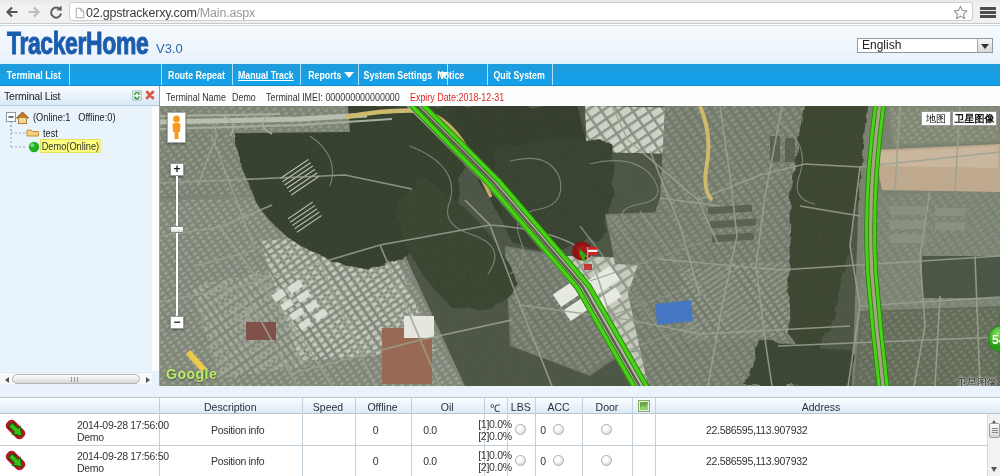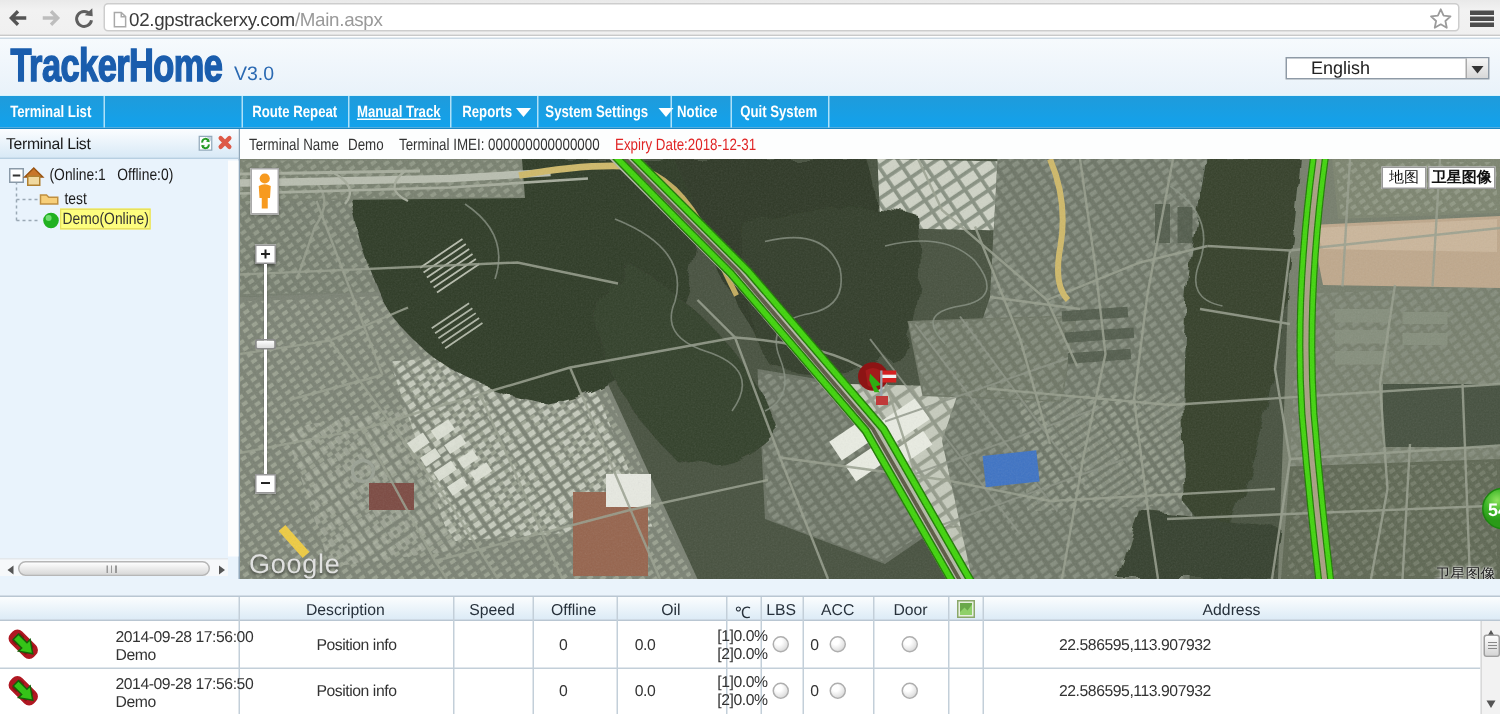--- a/index.html
+++ b/index.html
@@ -16,21 +16,21 @@
 #url .gray { color:#999; }
 
 
 #apphead { position:absolute; left:0; top:25px; width:1000px; height:38px;
   background:linear-gradient(#f6fafd,#e9f2fa); border-top:1px solid #ccd9e4; }
 #logo { position:absolute; left:7px; top:0; font-size:31px; font-weight:bold;
   color:#1a5dad; letter-spacing:-.5px; transform:scaleX(.74); transform-origin:0 0; white-space:nowrap;
   -webkit-text-stroke:1px #1a5dad; }
 #logov { position:absolute; left:156px; top:15px; font-size:13px; font-weight:normal; color:#2a69b2; }
 #langsel { position:absolute; left:857px; top:12px; width:136px; height:15px;
-  background:#fff; border:1px solid #8e9aa6; font-size:12px; color:#222; line-height:13px; padding-left:16px; }
+  background:#fff; border:1px solid #8e9aa6; font-size:12px; color:#222; line-height:13px; padding-left:4px; }
 #langbtn { position:absolute; right:0; top:0; width:15px; height:13px;
   background:linear-gradient(#f6f6f6,#d8d8d8); border-left:1px solid #aaa; }
 #langbtn:after { content:""; position:absolute; left:3px; top:5px; border:4px solid transparent; border-top:5px solid #333; }
 
 
 #nav { position:absolute; left:0; top:63px; width:1000px; height:23px;
   background:linear-gradient(#1f9bdb,#12a2ec); border-top:1px solid #d9f1fb; border-bottom:1px solid #1a87c5; }
 .nitem { position:absolute; top:0; height:21px; color:#fff; font-size:11px; font-weight:bold;
   display:flex; align-items:center; justify-content:center; white-space:nowrap; }
 .nitem .tx { display:inline-block; transform:scaleX(.8); }
@@ -58,21 +58,21 @@
 #mapbar { position:absolute; left:160px; top:86px; width:840px; height:20px; background:#fdfefe; }
 #mapbar span { position:absolute; top:5px; font-size:11px; color:#333; white-space:nowrap;
   transform:scaleX(.81); transform-origin:0 50%; }
 #mapbar .red { color:#e02424; }
 
 
 #map { position:absolute; left:160px; top:106px; width:840px; height:280px; overflow:hidden; background:#55604e; }
 .mbtn { position:absolute; top:5px; height:15px; background:#fff; border:1px solid #9a9a9a; color:#111;
   font-size:10px; line-height:14px; text-align:center; z-index:5; }
 #terms { position:absolute; right:3px; top:270px; font-size:10px; color:#222; z-index:5; text-shadow:0 0 2px #fff,0 0 2px #fff; }
-#googlelogo { position:absolute; left:6px; top:260px; font-size:18px; font-weight:normal; color:#e5e5e5; z-index:5;
+#googlelogo { position:absolute; left:6px; top:260px; font-size:14px; font-weight:bold; color:#bef264; z-index:5;
   letter-spacing:.5px; opacity:.95; text-shadow:0 1px 2px rgba(0,0,0,.5); }
 
 
 #zoomc { position:absolute; left:10px; top:57px; z-index:6; }
 .zbox { position:absolute; width:14px; height:13px; background:#fff; border:1px solid #979797;
   box-shadow:0 1px 2px rgba(0,0,0,.4); color:#222; font-size:12px; font-weight:bold; text-align:center; line-height:11px; }
 #ztrack { position:absolute; left:6px; top:13px; width:2px; height:140px; background:#fff; box-shadow:0 0 1px rgba(0,0,0,.5); }
 #zslider { position:absolute; left:0; top:63px; width:14px; height:7px; background:linear-gradient(#fff,#ddd);
   border:1px solid #8a8a8a; border-radius:2px; }
 #pegman { position:absolute; left:7px; top:6px; width:19px; height:31px; background:#fff; border:1px solid #aaa;
@@ -137,21 +137,21 @@
         <span class="tx">Manual Track</span>
       </div>
       <div class="nitem" style="left: 299.5px; width: 58.5px;">
         <span class="tx">Reports</span>
         <span class="caret"></span>
       </div>
       <div class="nitem" style="left: 358px; width: 88.5px;">
         <span class="tx">System Settings</span>
         <span class="caret"></span>
       </div>
-      <div class="nitem" style="left: 445px; width: 40.5px;">
+      <div class="nitem" style="left: 431px; width: 40.5px;">
         <span class="tx">Notice</span>
       </div>
       <div class="nitem" style="left: 487px; width: 65px;">
         <span class="tx">Quit System</span>
       </div>
       <div class="nsep" style="left: 68.5px;"></div>
       <div class="nsep" style="left: 160.5px;"></div>
       <div class="nsep" style="left: 232px;"></div>
       <div class="nsep" style="left: 299.5px;"></div>
       <div class="nsep" style="left: 358px;"></div>

